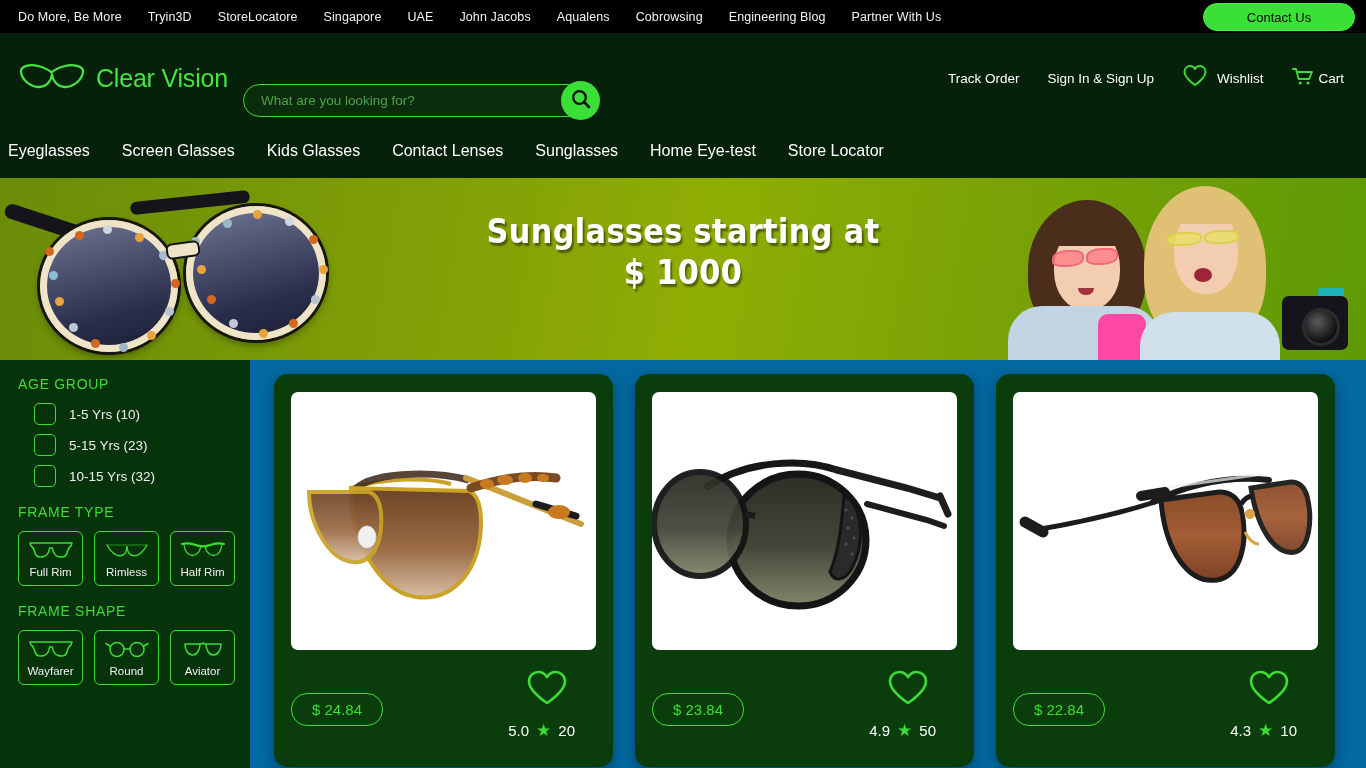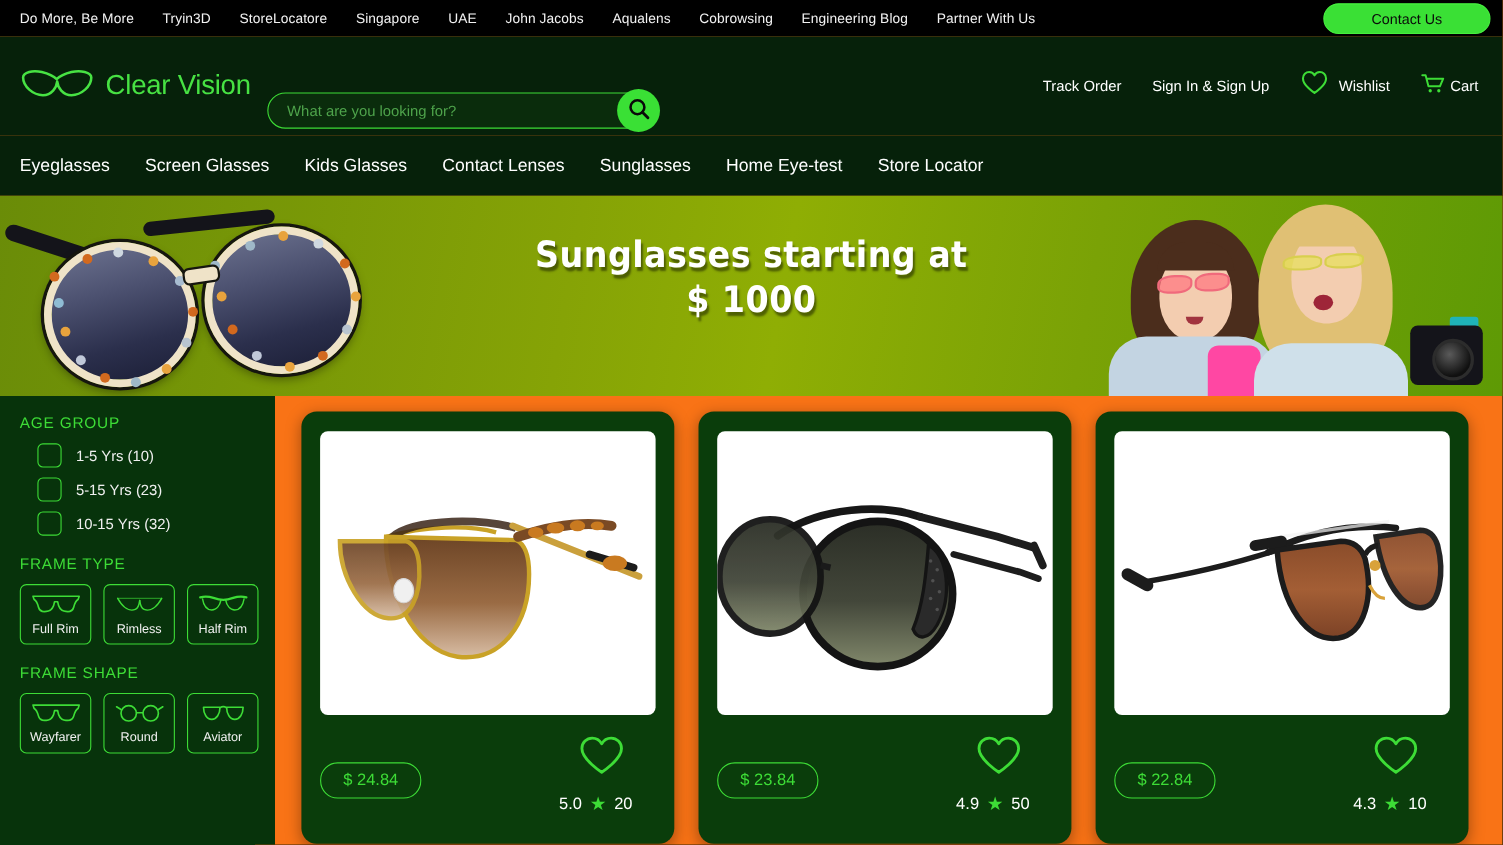--- a/index.html
+++ b/index.html
@@ -2,21 +2,21 @@
 <html><head>
 <meta charset="utf-8">
 <style>
   * { box-sizing: border-box; margin: 0; padding: 0; }
   html, body {
     width: 1366px; height: 768px;
     overflow: hidden;
     background: #041504;
     font-family: "Liberation Sans", sans-serif;
   }
-  .page { position: relative; width: 1366px; height: 768px; background: #f97316; }
+  .page { position: relative; width: 1366px; height: 768px; background: #0369a1; }
 
   
   .topbar {
     position: absolute; top: 0; left: 0; width: 1366px; height: 33px;
     background: #000000;
     display: flex; align-items: center;
   }
   .topbar-links { display: flex; align-items: center; gap: 0; padding-left: 18px; }
   .topbar-link {
     color: #f2f2f2; font-size: 12.5px; letter-spacing: .1px;
@@ -66,21 +66,21 @@
     position: absolute; right: 22px; top: 45px; transform: translateY(-50%);
     display: flex; align-items: center; gap: 28px;
   }
   .hdr-link { color: #ffffff; font-size: 13.5px; cursor: pointer; white-space: nowrap; }
   .hdr-ico-link { display: flex; align-items: center; gap: 9px; cursor: pointer; }
 
   
   .mainnav {
     position: absolute; top: 123px; left: 0; width: 1366px; height: 55px;
     background: #06210a;
-    display: flex; align-items: center; padding-left: 18px; gap: 0;
+    display: flex; align-items: center; padding-left: 8px; gap: 0;
   }
   .nav-item {
     color: #ffffff; font-size: 16px; padding: 0 16px; cursor: pointer; white-space: nowrap;
   }
   .nav-item:first-child { padding-left: 0; }
 
   
   .hero {
     position: absolute; top: 178px; left: 0; width: 1366px; height: 182px;
     background: linear-gradient(100deg, #6a8c08 0%, #86a306 38%, #8fae04 52%, #7aa206 72%, #5e9a05 100%);

